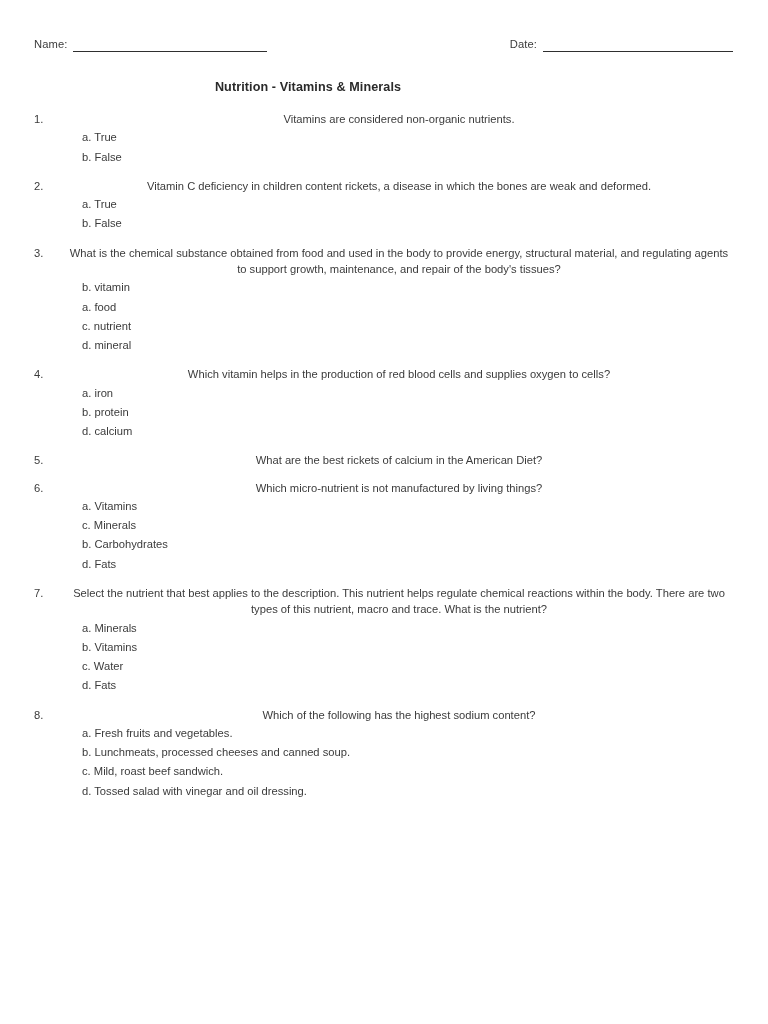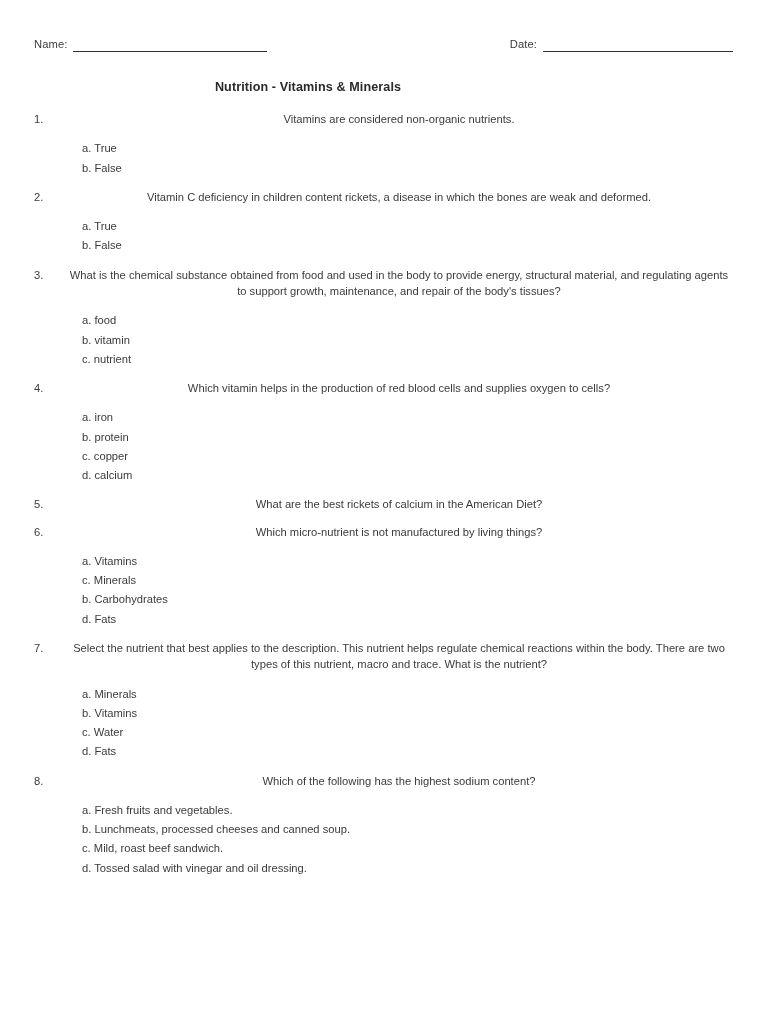--- a/index.html
+++ b/index.html
@@ -90,21 +90,21 @@
   }
   .q-text {
     flex: 1 1 auto;
     font-size: 11.2px;
     line-height: 16.4px;
     color: #3b3b3b;
     text-align: center;
   }
   .options {
     list-style: none;
-    margin: 12px 0 0 0;
+    margin: 1px 0 0 0;
     padding: 0;
   }
   .option {
     font-size: 11.2px;
     line-height: 19.2px;
     color: #3b3b3b;
     padding-left: 48px;
     white-space: nowrap;
   }
 </style>
@@ -146,34 +146,34 @@
           <li class="option">a. True</li>
           <li class="option">b. False</li>
         </ul>
       </div>
       <div class="question-block">
         <div class="question-line">
           <div class="q-number">3.</div>
           <div class="q-text">What is the chemical substance obtained from food and used in the body to provide energy, structural material, and regulating agents to support growth, maintenance, and repair of the body's tissues?</div>
         </div>
         <ul class="options">
+          <li class="option">b. vitamin</li>
           <li class="option">a. food</li>
-          <li class="option">b. vitamin</li>
           <li class="option">c. nutrient</li>
+          <li class="option">d. mineral</li>
         </ul>
       </div>
       <div class="question-block">
         <div class="question-line">
           <div class="q-number">4.</div>
           <div class="q-text">Which vitamin helps in the production of red blood cells and supplies oxygen to cells?</div>
         </div>
         <ul class="options">
           <li class="option">a. iron</li>
           <li class="option">b. protein</li>
-          <li class="option">c. copper</li>
           <li class="option">d. calcium</li>
         </ul>
       </div>
       <div class="question-block">
         <div class="question-line">
           <div class="q-number">5.</div>
           <div class="q-text">What are the best rickets of calcium in the American Diet?</div>
         </div>
       </div>
       <div class="question-block">

